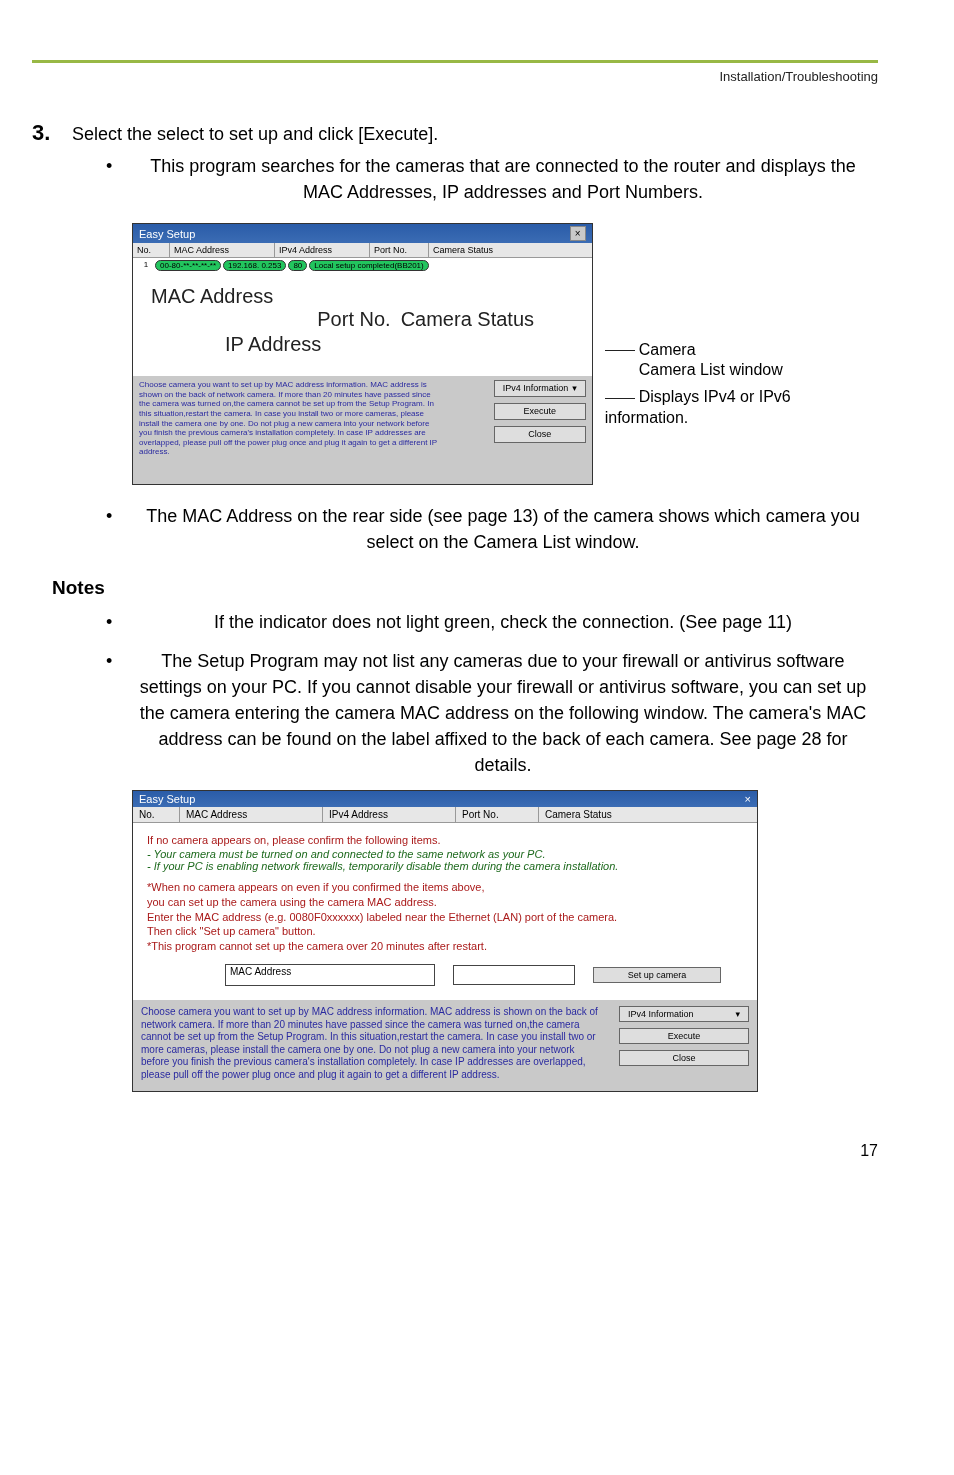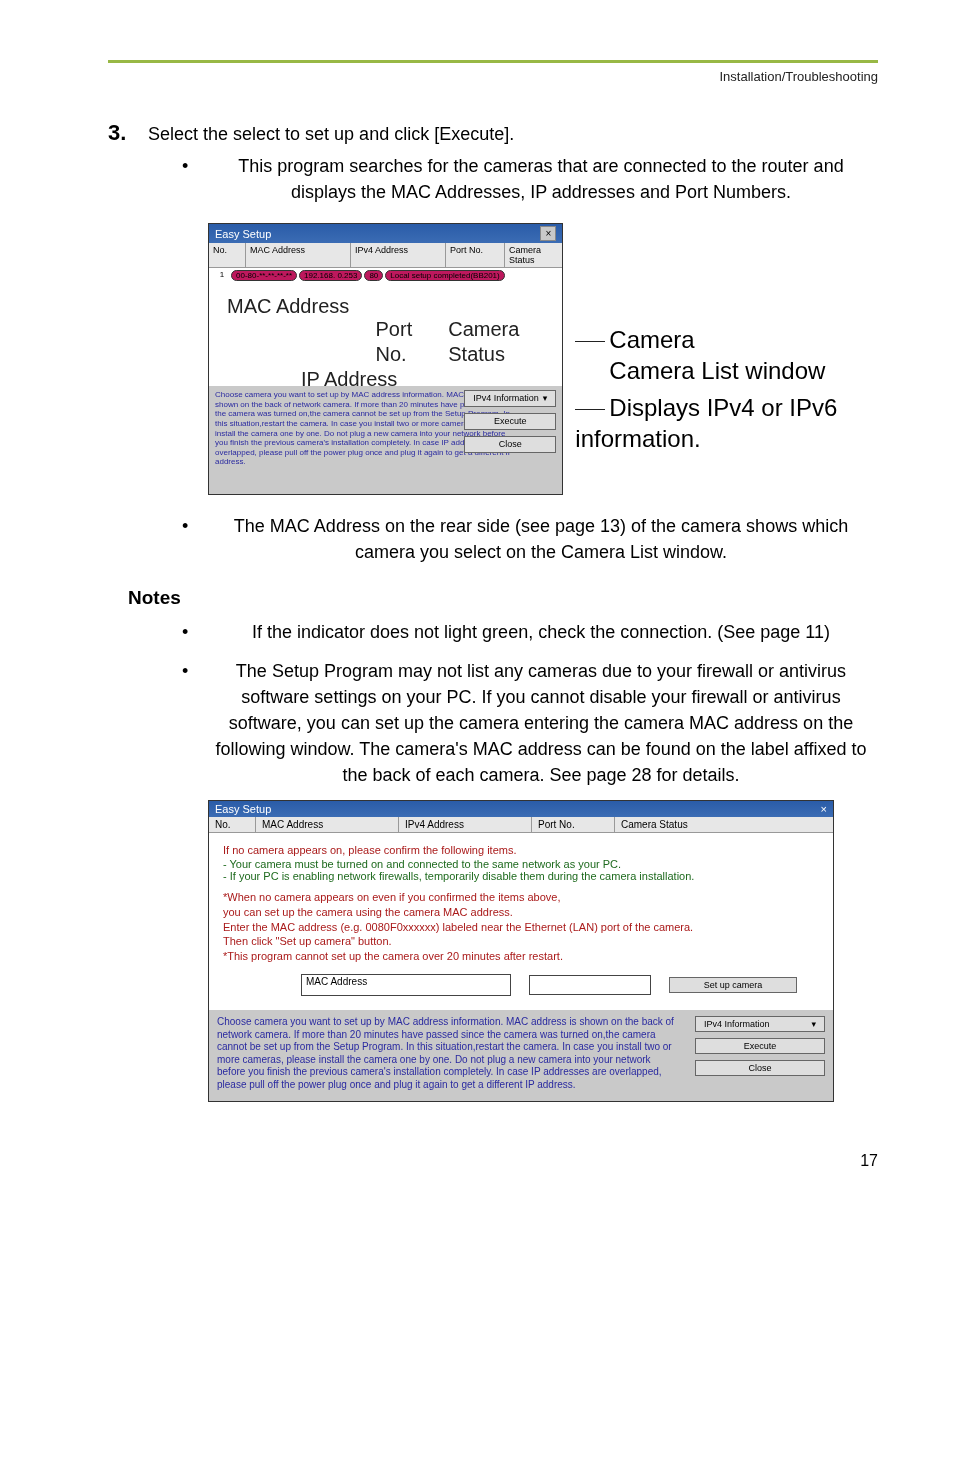--- a/index.html
+++ b/index.html
@@ -3,21 +3,21 @@
 <meta charset="utf-8">
 <style>
   body {
     margin: 0;
     padding: 0;
     font-family: Arial, Helvetica, sans-serif;
     background: #fff;
     width: 954px;
   }
   .page {
-    padding: 60px 76px 60px 108px;
+    padding: 60px 76px 60px 32px;
     position: relative;
   }
   .top-rule {
     border-top: 3px solid #98b845;
     margin-bottom: 4px;
   }
   .header-text {
     text-align: right;
     font-size: 13px;
     color: #222;
@@ -115,21 +115,21 @@
     position: absolute;
     top: 2px; left: 6px;
     display:flex;
     gap:2px;
   }
   .oval {
     border: 1px solid #333;
     border-radius: 8px;
     font-size: 8px;
     padding: 0 4px;
-    background:#be185d;
+    background:#22c55e;
   }
   .annot-labels {
     position:absolute;
     top:26px;left:18px;
     font-size:20px;
     color:#222;
     line-height:1.25;
   }
   .annot-labels .row{display:flex;gap:44px;}
   .dialog-body-lower {
@@ -141,40 +141,40 @@
     background:#c9c9c9;
     min-height:96px;
   }
   .dialog-body-lower .btns{
     position:absolute;right:6px;top:4px;display:flex;flex-direction:column;gap:6px;align-items:stretch;
   }
   .winbtn{
     background:#dedede;border:1px solid #666;font-size:9px;color:#000;padding:2px 8px;text-align:center;min-width:74px;
   }
   .side-labels{
-    font-size:24px;line-height:1.3;
+    font-size:16px;line-height:1.3;
   }
   .leaderline{display:inline-block;width:30px;border-top:1px solid #222;vertical-align:middle;margin-right:4px;}
   .figure2 {
     margin: 12px 0 0 100px;
     border:1px solid #333;
     width:624px;
     font-size:10px;
     background:#c9c9c9;
   }
   .figure2 .titlebar{
     background: linear-gradient(#2a5ca8,#3b6cb4);color:#fff;font-size:11px;padding:2px 6px;display:flex;justify-content:space-between;align-items:center;
   }
   .figure2 .cols{display:flex;background:#e7e7e7;border-bottom:1px solid #999;}
   .figure2 .cols div{border-right:1px solid #999;padding:2px 6px;font-size:10px;}
   .figure2 .mainwhite{
     background:#fff;padding:10px 14px 14px 14px;
   }
   .redtext{color:#aa1a1a;font-weight:normal;font-size:11px;line-height:1.35;}
-  .greentext{color:#1e6a1e;font-size:11px;}
+  .greentext{color:#1e6a1e;font-size:11px;font-style:italic;}
   .macrow{display:flex;align-items:center;gap:18px;margin-top:10px;}
   .macbox{border:1px solid #444;width:200px;height:18px;font-size:10px;padding:1px 4px;background:#fff;}
   .figure2 .footer{
     padding:6px 8px 10px 8px;display:flex;gap:14px;
   }
   .figure2 .footer .bluetext{color:#2a2aa0;font-size:10px;line-height:1.25;flex:1;}
   .figure2 .footer .fbtns{display:flex;flex-direction:column;gap:6px;min-width:130px;}
   .page-number{
     text-align:right;font-size:16px;margin-top:50px;
   }

